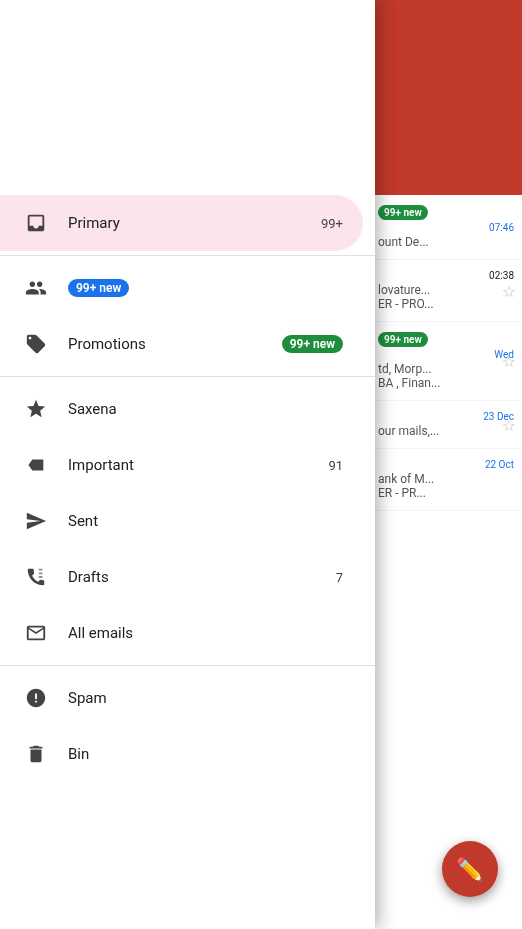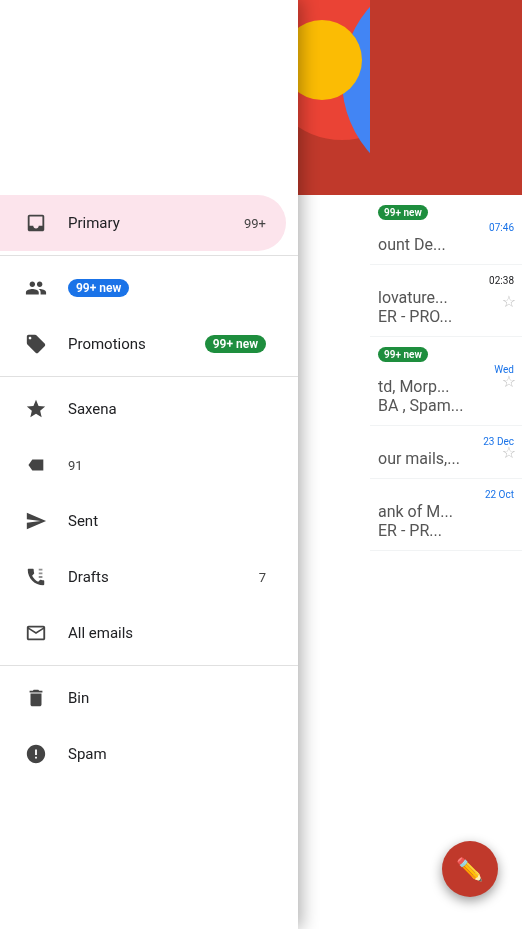--- a/index.html
+++ b/index.html
@@ -154,21 +154,21 @@
     }
     .dropdown-arrow {
       color: white;
       font-size: 16px;
     }
 
     
     .drawer {
       position: absolute;
       top: 0; left: 0;
-      width: 298px;
+      width: 375px;
       height: 929px;
       background: white;
       z-index: 5;
       box-shadow: 4px 0 16px rgba(0,0,0,0.3);
     }
 
     
     .drawer-header {
       height: 195px;
       background: transparent;
@@ -257,21 +257,21 @@
       font-size: 10px;
       color: #1a73e8;
       text-align: right;
       margin-bottom: 2px;
     }
     .email-time.black {
       color: #202124;
     }
 
     .email-snippet {
-      font-size: 16px;
+      font-size: 12px;
       color: #555;
       white-space: nowrap;
       overflow: hidden;
       text-overflow: ellipsis;
     }
 
     .email-star {
       position: absolute;
       right: 6px;
       top: 50%;
@@ -391,20 +391,21 @@
     </div>
     <span class="nav-label">Saxena</span>
   </div>
 
   <div class="nav-item">
     <div class="nav-icon">
       <svg width="22" height="22" viewBox="0 0 24 24" fill="#444">
         <path d="M3.74 12L8 6H20v12H8z"></path>
       </svg>
     </div>
+    <span class="nav-label">Important</span>
     <span class="nav-badge">91</span>
   </div>
 
   <div class="nav-item">
     <div class="nav-icon">
       <svg width="22" height="22" viewBox="0 0 24 24" fill="#444">
         <path d="M2.01 21L23 12 2.01 3 2 10l15 2-15 2z"></path>
       </svg>
     </div>
     <span class="nav-label">Sent</span>
@@ -428,33 +429,33 @@
       </svg>
     </div>
     <span class="nav-label">All emails</span>
   </div>
 
   <div class="divider"></div>
 
   <div class="nav-item">
     <div class="nav-icon">
       <svg width="22" height="22" viewBox="0 0 24 24" fill="#444">
+        <path d="M12 2C6.48 2 2 6.48 2 12s4.48 10 10 10 10-4.48 10-10S17.52 2 12 2zm1 15h-2v-2h2v2zm0-4h-2V7h2v6z"></path>
+      </svg>
+    </div>
+    <span class="nav-label">Spam</span>
+  </div>
+
+  <div class="nav-item">
+    <div class="nav-icon">
+      <svg width="22" height="22" viewBox="0 0 24 24" fill="#444">
         <path d="M6 19c0 1.1.9 2 2 2h8c1.1 0 2-.9 2-2V7H6v12zM19 4h-3.5l-1-1h-5l-1 1H5v2h14V4z"></path>
       </svg>
     </div>
     <span class="nav-label">Bin</span>
-  </div>
-
-  <div class="nav-item">
-    <div class="nav-icon">
-      <svg width="22" height="22" viewBox="0 0 24 24" fill="#444">
-        <path d="M12 2C6.48 2 2 6.48 2 12s4.48 10 10 10 10-4.48 10-10S17.52 2 12 2zm1 15h-2v-2h2v2zm0-4h-2V7h2v6z"></path>
-      </svg>
-    </div>
-    <span class="nav-label">Spam</span>
   </div>
 </div>
 
 <div class="email-list">
   <div class="email-top-bar">
   </div>
 
   <div class="email-item">
     <div style="display:flex; justify-content:space-between; align-items:center;">
       <span class="email-badge-pill">99+ new</span>
@@ -469,21 +470,21 @@
     <div class="email-snippet">ER - PRO...</div>
     <span class="email-star">☆</span>
   </div>
 
   <div class="email-item">
     <div style="display:flex; justify-content:space-between; align-items:center;">
       <span class="email-badge-pill">99+ new</span>
     </div>
     <div class="email-time">Wed</div>
     <div class="email-snippet">td, Morp...</div>
-    <div class="email-snippet">BA , Spam...</div>
+    <div class="email-snippet">BA , Finan...</div>
     <span class="email-star">☆</span>
   </div>
 
   <div class="email-item">
     <div class="email-time">23 Dec</div>
     <div class="email-snippet">our mails,...</div>
     <span class="email-star">☆</span>
   </div>
 
   <div class="email-item">

